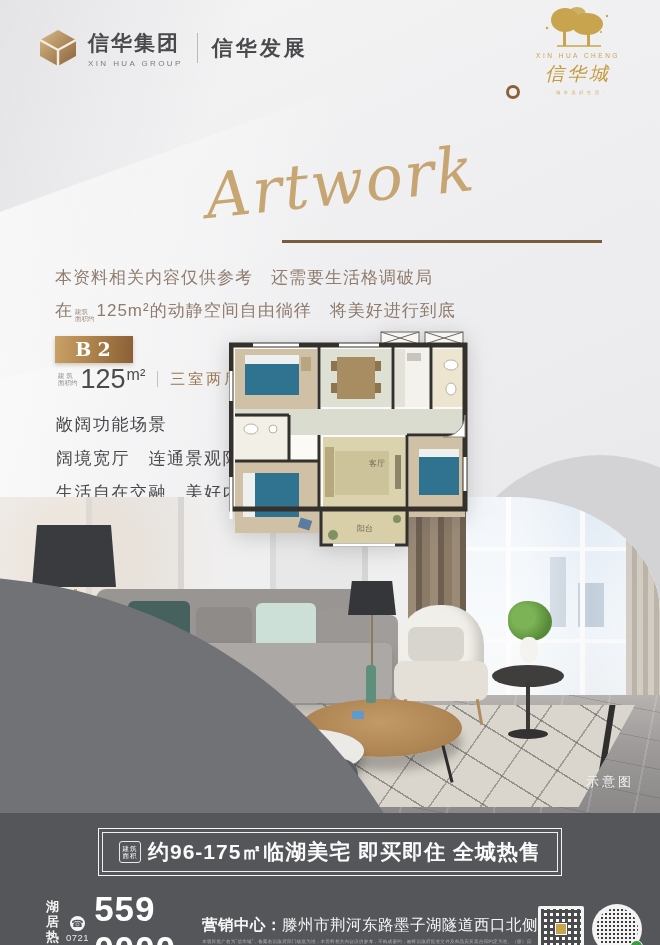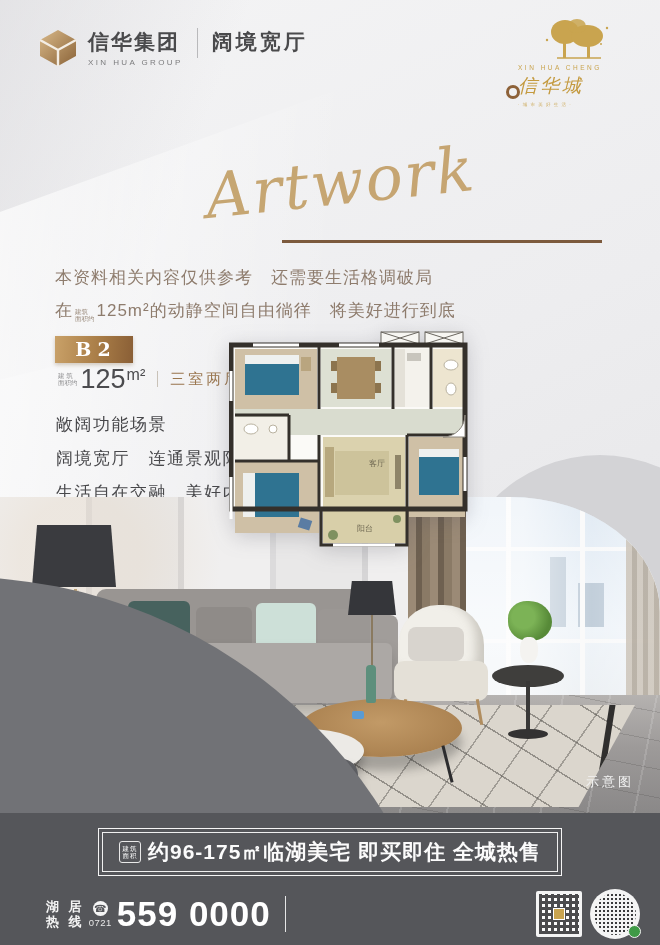--- a/index.html
+++ b/index.html
@@ -13,27 +13,27 @@
           background:linear-gradient(125deg, rgba(210,209,213,.95) 0%, rgba(236,236,238,0) 60%);
           transform:rotate(-14deg); }
   .fold2{ position:absolute; left:-60px; top:120px; width:700px; height:420px;
           background:linear-gradient(115deg, rgba(255,255,255,.9) 0%, rgba(255,255,255,0) 55%);
           transform:rotate(-20deg); }
   .bg-circle-tr{ position:absolute; right:-90px; top:455px; width:300px; height:300px;
           border-radius:50%; background:#d3d3d6; }
 
   
   .header{ position:absolute; left:0; top:0; width:660px; height:130px; }
-  .logo{ position:absolute; left:38px; top:28px; display:flex; }
+  .logo{ position:absolute; left:38px; top:28px; display:flex; align-items:center; }
   .logo-mark{ width:40px; height:40px; margin-right:10px; }
   .logo-cn{ font-size:21px; font-weight:bold; color:#4a4a4c; letter-spacing:2px; font-family:"Liberation Sans",sans-serif;}
   .logo-en{ font-size:8px; color:#7c7c7e; letter-spacing:2.4px; margin-top:2px; }
   .logo-div{ width:1px; height:30px; background:#b9b9bb; margin:0 14px; }
   .logo-dev{ font-size:21px; font-weight:bold; color:#4a4a4c; letter-spacing:3px; }
-  .emblem{ position:absolute; right:22px; top:14px; width:120px; text-align:left; color:#c49a3f; }
+  .emblem{ position:absolute; right:22px; top:2px; width:120px; text-align:center; color:#c49a3f; }
   .emblem svg{ display:block; margin:0 auto; }
   .emblem-en{ font-size:6.5px; letter-spacing:2.5px; color:#c9a44f; }
   .emblem-cn{ font-family:"DejaVu Serif",serif; font-size:19px; letter-spacing:3px; color:#c49a3f; margin-top:2px; font-style:italic; }
   .emblem-tag{ font-size:4.5px; letter-spacing:1px; color:#cfae62; margin-top:3px; }
 
   
   .hl1{ position:absolute; left:54px; top:80px; font-family:"DejaVu Serif","Liberation Serif",serif;
         font-size:54px; font-weight:bold; color:#19191c; letter-spacing:7px; white-space:nowrap; }
   .hl-ring{ position:absolute; left:506px; top:85px; width:14px; height:14px; border:3px solid #8d6138; border-radius:50%; }
   .hl-script{ position:absolute; left:205px; top:146px; font-family:"DejaVu Serif",serif; font-style:italic;
@@ -184,21 +184,21 @@
             </linearGradient>
           </defs>
         <polygon points="20,2 38,12 38,28 20,38 2,28 2,12" fill="url(#g1)"></polygon>
         <path d="M2 12 L20 22 L38 12 M20 22 L20 38" stroke="#f3ede4" stroke-width="2.4" fill="none"></path>
       </svg>
       <div>
         <div class="logo-cn">信华集团</div>
         <div class="logo-en">XIN HUA GROUP</div>
       </div>
       <div class="logo-div"></div>
-      <div class="logo-dev">阔境宽厅</div>
+      <div class="logo-dev">信华发展</div>
     </div>
 
     <div class="emblem">
       <svg width="86" height="50" viewBox="0 0 86 50">
         <g fill="#c9a44f">
           <ellipse cx="30" cy="18" rx="14" ry="12"></ellipse>
           <ellipse cx="52" cy="22" rx="16" ry="11"></ellipse>
           <ellipse cx="42" cy="12" rx="9" ry="7" opacity=".85"></ellipse>
           <rect x="28" y="28" width="3" height="16"></rect>
           <rect x="52" y="31" width="3" height="13"></rect>
@@ -417,20 +417,26 @@
       <div class="hot-label">
         <div>湖 居</div>
         <div>热 线</div>
       </div>
       <div class="phone-col">
         <div class="phone-icon">☎</div>
         <div class="area-code">0721</div>
       </div>
       <div class="phone-num">559 0000</div>
       <div class="contact-div"></div>
+      <div class="office">
+        <div class="office-row">
+          <b>营销中心：</b><span>滕州市荆河东路墨子湖隧道西口北侧</span>
+        </div>
+        <div class="disclaimer">本项目推广名为“信华城”，备案名以政府部门核批为准；本资料相关内容仅供参考，不构成要约，最终以政府批准文件及商品房买卖合同约定为准。（滕）房预售证第2024-032号</div>
+      </div>
       <div class="qr-wrap">
         <div class="qr-square">
           <div class="qr-pixels"></div>
           <div class="qr-center"></div>
         </div>
         <div class="qr-round">
           <div class="qr-dots"></div>
           <div class="qr-badge"></div>
         </div>
       </div>

